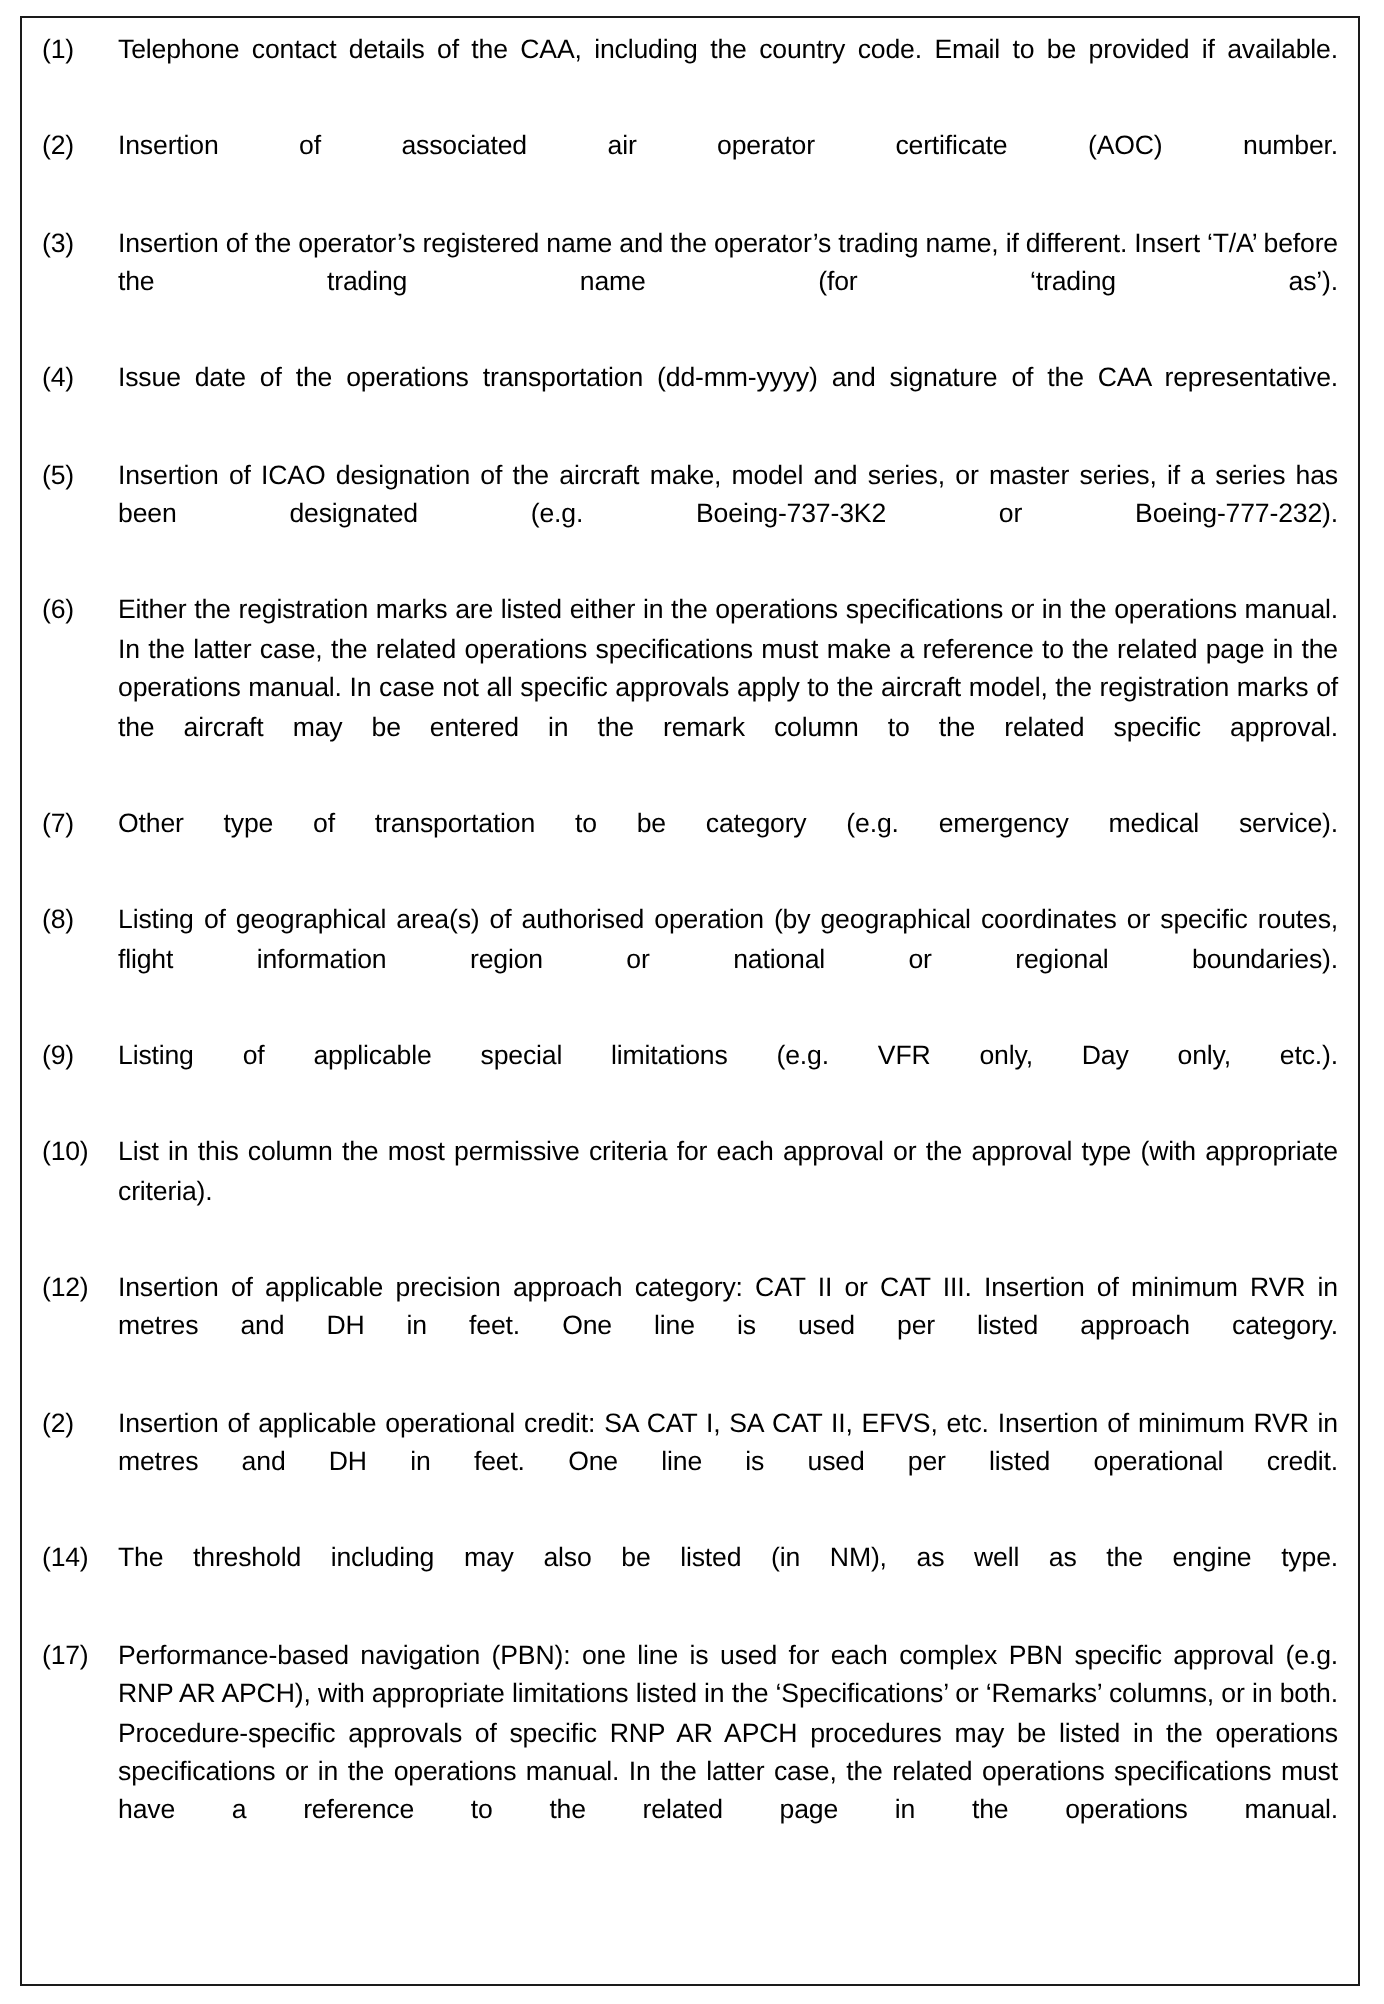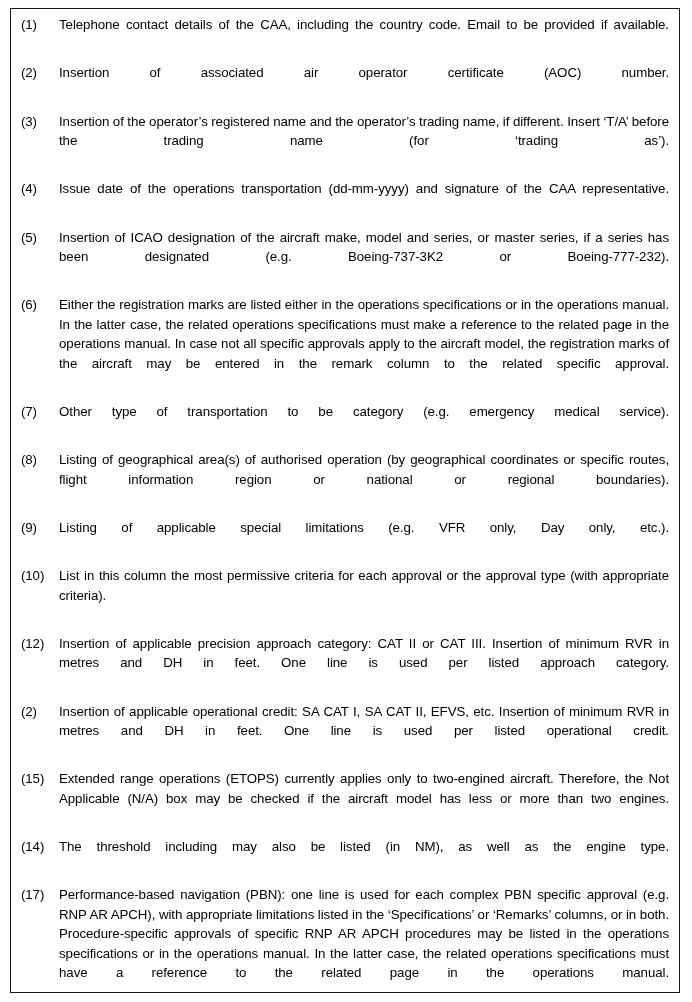--- a/index.html
+++ b/index.html
@@ -116,24 +116,20 @@
       </li>
       <li class="note-item">
         <span class="note-number">(12)</span>
         <span class="note-text">Insertion of applicable precision approach category: CAT II or CAT III. Insertion of minimum RVR in metres and DH in feet. One line is used per listed approach category.</span>
       </li>
       <li class="note-item">
         <span class="note-number">(2)</span>
         <span class="note-text">Insertion of applicable operational credit: SA CAT I, SA CAT II, EFVS, etc. Insertion of minimum RVR in metres and DH in feet. One line is used per listed operational credit.</span>
       </li>
       <li class="note-item">
-        <span class="note-number">(15)</span>
-        <span class="note-text">Extended range operations (ETOPS) currently applies only to two-engined aircraft. Therefore, the Not Applicable (N/A) box may be checked if the aircraft model has less or more than two engines.</span>
-      </li>
-      <li class="note-item">
         <span class="note-number">(14)</span>
         <span class="note-text">The threshold including may also be listed (in NM), as well as the engine type.</span>
       </li>
       <li class="note-item">
         <span class="note-number">(17)</span>
         <span class="note-text">Performance-based navigation (PBN): one line is used for each complex PBN specific approval (e.g. RNP AR APCH), with appropriate limitations listed in the ‘Specifications’ or ‘Remarks’ columns, or in both. Procedure-specific approvals of specific RNP AR APCH procedures may be listed in the operations specifications or in the operations manual. In the latter case, the related operations specifications must have a reference to the related page in the operations manual.</span>
       </li>
     </ol>
 </div>
 

